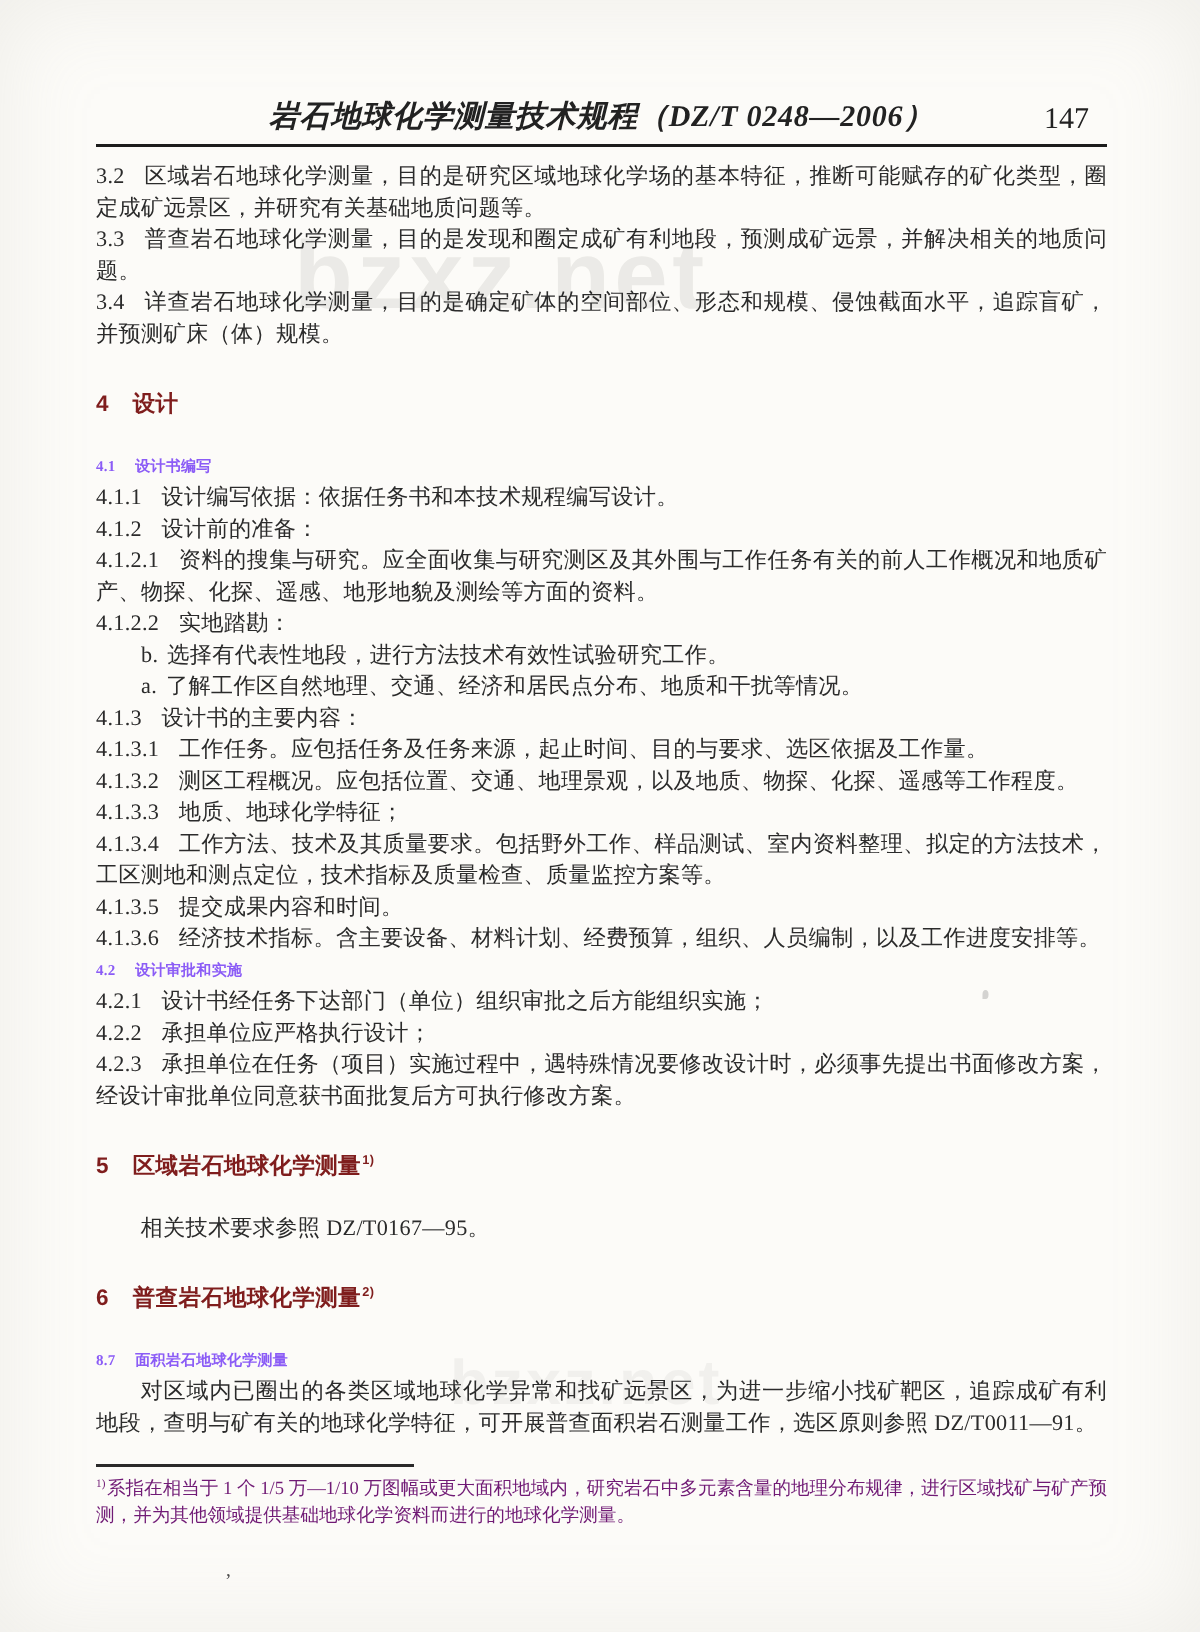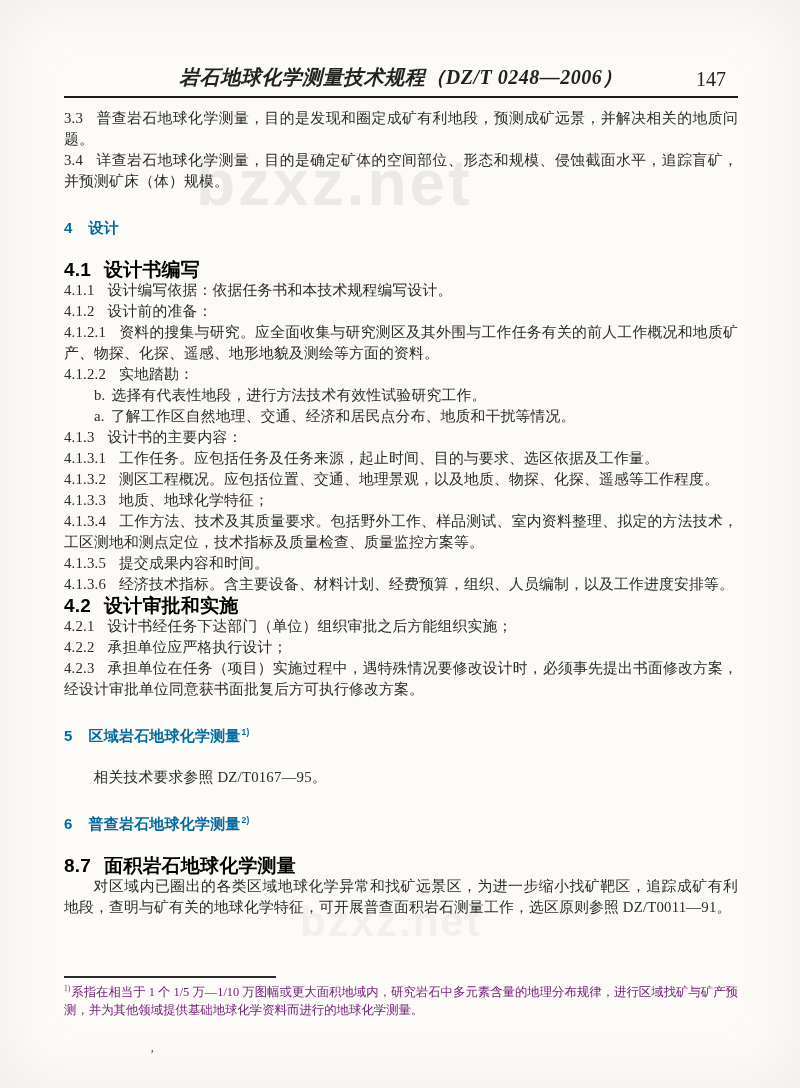--- a/index.html
+++ b/index.html
@@ -74,28 +74,28 @@
     letter-spacing: 0.2px;
   }
   .para { margin: 0; }
   .para .num { margin-right: 13px; }
   .p-h1 {
     font-family: "Liberation Sans", "DejaVu Sans", sans-serif;
     font-weight: bold;
     font-size: 15px;
     margin-top: 25px;
     margin-bottom: 21px;
-    color: #0369a1;
+    color: #7f1d1d;
   }
   .p-h1 .num { margin-right: 16px; }
   .p-h2 {
-    font-family: Liberation Sans, sans-serif;
+    font-family: Liberation Serif, serif;
     font-weight: bold;
-    font-size: 19px;
-    color: #000000;
+    font-size: 10px;
+    color: #8b5cf6;
   }
   .p-sub { padding-left: 30px; }
   .p-sub .num { margin-right: 6px; }
   .p-indent { text-indent: 2em; }
   .mb-gap { }
   sup.hsup { font-size: 8.5px; vertical-align: super; line-height: 0; margin-left: 1px; }
   
   .footnotes {
     position: absolute;
     left: 64px; right: 62px; top: 976px;
@@ -135,20 +135,21 @@
 
   <div class="watermark">bzxz.net</div>
   <div class="watermark2">bzxz.net</div>
 
   <div class="header">
     <div class="header-title">岩石地球化学测量技术规程（DZ/T 0248—2006）</div>
     <div class="page-number">147</div>
   </div>
 
   <div class="main">
+    <p class="para"><span class="num">3.2</span><span>区域岩石地球化学测量，目的是研究区域地球化学场的基本特征，推断可能赋存的矿化类型，圈定成矿远景区，并研究有关基础地质问题等。</span></p>
     <p class="para"><span class="num">3.3</span><span>普查岩石地球化学测量，目的是发现和圈定成矿有利地段，预测成矿远景，并解决相关的地质问题。</span></p>
     <p class="para"><span class="num">3.4</span><span>详查岩石地球化学测量，目的是确定矿体的空间部位、形态和规模、侵蚀截面水平，追踪盲矿，并预测矿床（体）规模。</span></p>
 
     <p class="para p-h1"><span class="num">4</span><span>设计</span></p>
 
     <p class="para p-h2"><span class="num">4.1</span><span>设计书编写</span></p>
     <p class="para"><span class="num">4.1.1</span><span>设计编写依据：依据任务书和本技术规程编写设计。</span></p>
     <p class="para"><span class="num">4.1.2</span><span>设计前的准备：</span></p>
     <p class="para"><span class="num">4.1.2.1</span><span>资料的搜集与研究。应全面收集与研究测区及其外围与工作任务有关的前人工作概况和地质矿产、物探、化探、遥感、地形地貌及测绘等方面的资料。</span></p>
     <p class="para"><span class="num">4.1.2.2</span><span>实地踏勘：</span></p>

